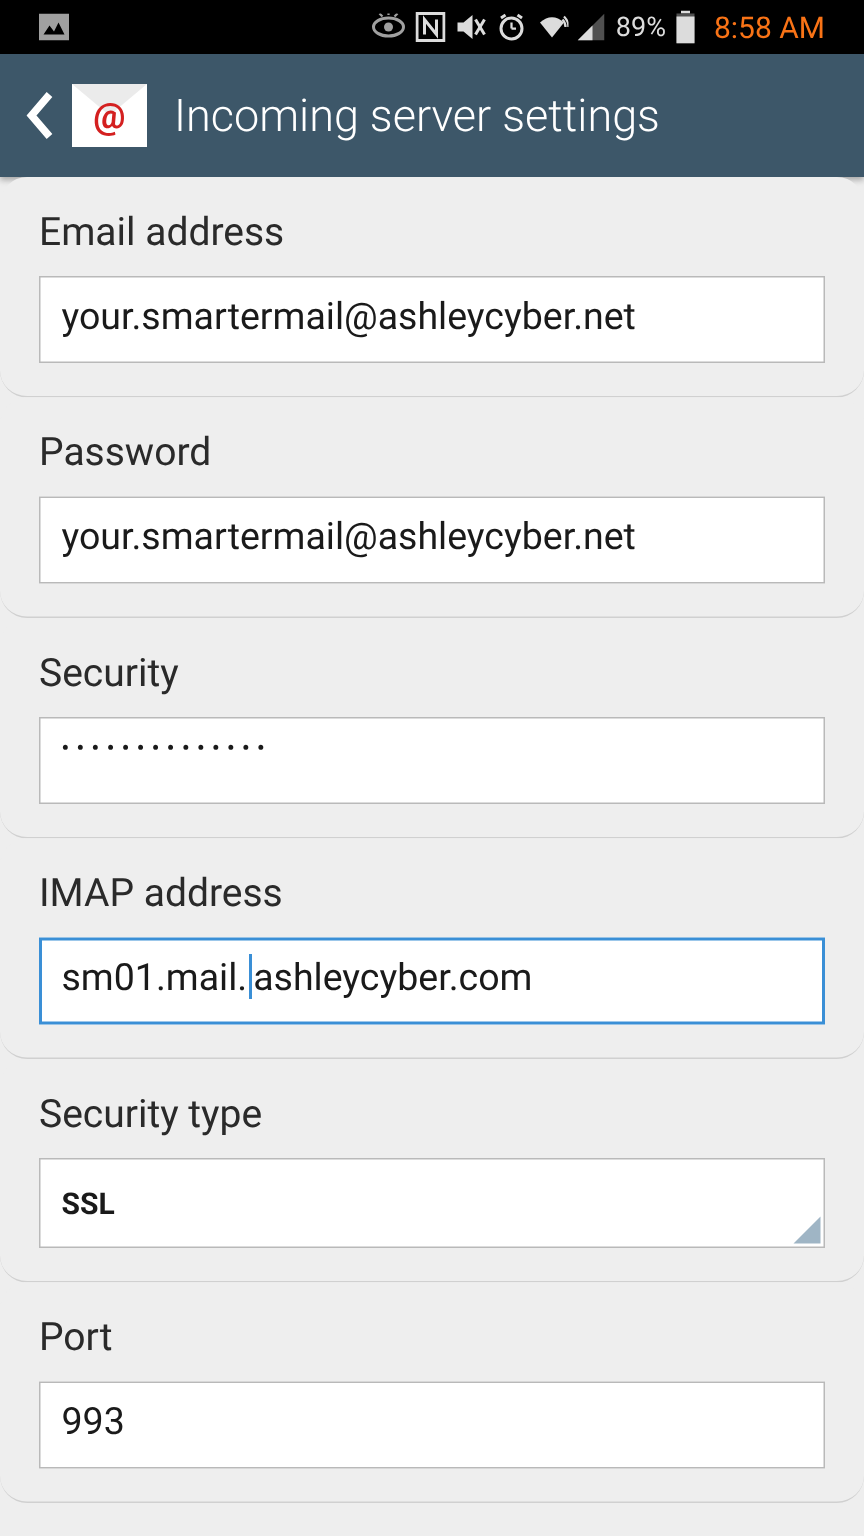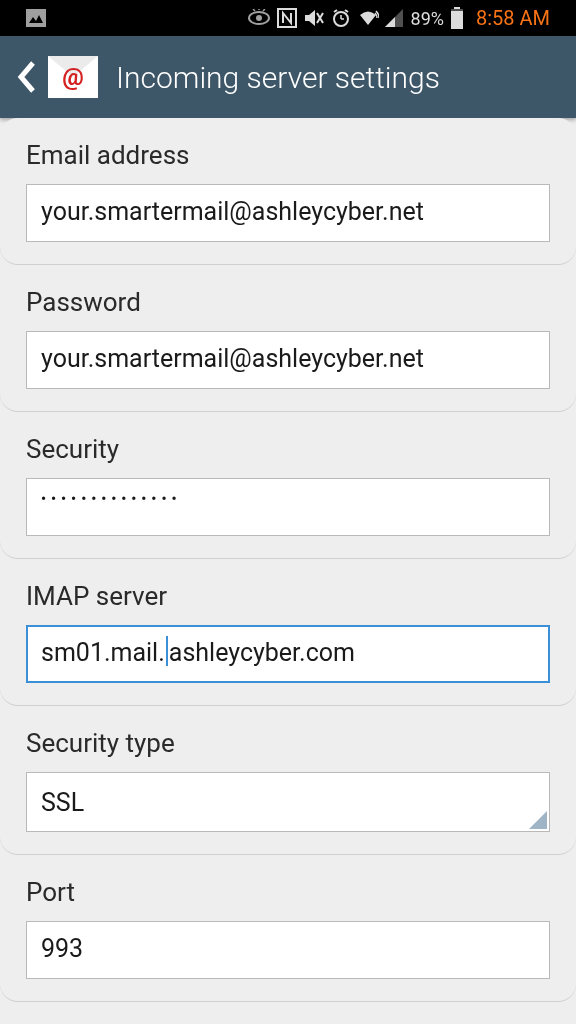--- a/index.html
+++ b/index.html
@@ -108,26 +108,27 @@
       vertical-align: middle;
       margin: 0 1px;
       position: relative;
       top: -2px;
     }
     .select-box {
       width: 100%;
       background: #ffffff;
       border: 1px solid #b9b9b9;
       padding: 12px 14px;
-      font-size: 25px;
+      font-size: 20px;
       color: #1a1a1a;
       height: 60px;
       display: flex;
       align-items: center;
       position: relative;
+      font-weight: bold;
     }
     .select-triangle {
       position: absolute;
       right: 2px;
       bottom: 2px;
       width: 0; height: 0;
       border-style: solid;
       border-width: 0 0 18px 18px;
       border-color: transparent transparent #9fb5c5 transparent;
     }
@@ -233,21 +234,21 @@
 </div>
 
 <div class="form-section">
   <div class="label">Security</div>
   <div class="input-box">
     <span class="password-dots">••••••••••••••</span>
   </div>
 </div>
 
 <div class="form-section">
-  <div class="label">IMAP server</div>
+  <div class="label">IMAP address</div>
   <div class="input-box focused">
     <span>sm01.mail.</span>
       <span class="cursor"></span>
       <span>ashleycyber.com</span>
   </div>
 </div>
 
 <div class="form-section">
   <div class="label">Security type</div>
   <div class="select-box">

